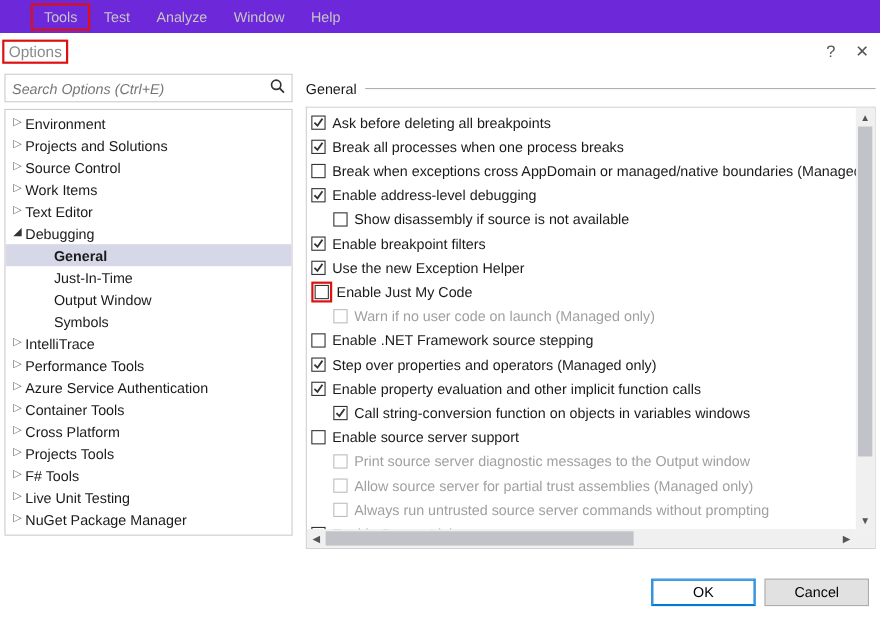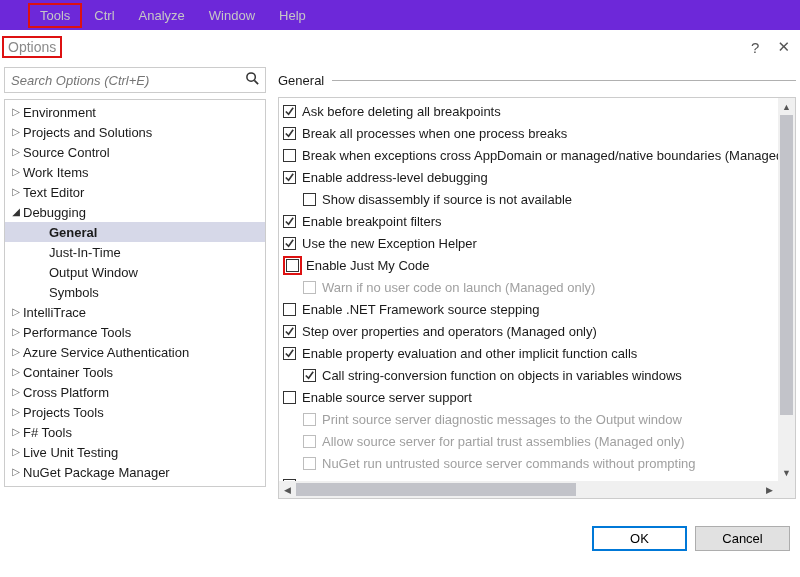--- a/index.html
+++ b/index.html
@@ -51,21 +51,21 @@
   .corner { position:absolute; right:0; bottom:0; width:17px; height:17px; background:#f0f0f0; }
   .footer { height:78px; display:flex; align-items:center; justify-content:flex-end; gap:8px; padding-right:10px; }
   .btn { width:95px; height:25px; border:1px solid #adadad; background:#e1e1e1; font-size:13px; cursor:pointer; }
   .btn.primary { border:1px solid #0078d7; background:#fff; box-shadow:0 0 0 1px #0078d7 inset; }
 </style>
 </head>
 <body>
 
 <div class="menubar" id="menubar">
     <span class="menu-item hl">Tools</span>
-    <span class="menu-item">Ctrl</span>
+    <span class="menu-item">Test</span>
     <span class="menu-item">Analyze</span>
     <span class="menu-item">Window</span>
     <span class="menu-item">Help</span>
   </div>
 
 <div class="titlebar">
   <span class="title hl">Options</span>
   <div class="title-icons">
     <span>?</span>
     <span>✕</span>
@@ -264,21 +264,21 @@
           <div class="opt sub1 dis">
             <span class="cb dis"></span>
             <span class="olbl">Print source server diagnostic messages to the Output window</span>
           </div>
           <div class="opt sub1 dis">
             <span class="cb dis"></span>
             <span class="olbl">Allow source server for partial trust assemblies (Managed only)</span>
           </div>
           <div class="opt sub1 dis">
             <span class="cb dis"></span>
-            <span class="olbl">NuGet run untrusted source server commands without prompting</span>
+            <span class="olbl">Always run untrusted source server commands without prompting</span>
           </div>
           <div class="opt">
             <span class="cb checked">
               <svg width="11" height="11" viewBox="0 0 12 12">
                 <polyline points="2,6 5,9 10,2" fill="none" stroke="#333" stroke-width="1.8"></polyline>
               </svg>
             </span>
             <span class="olbl">Enable Source Link support</span>
           </div>
         </div>

